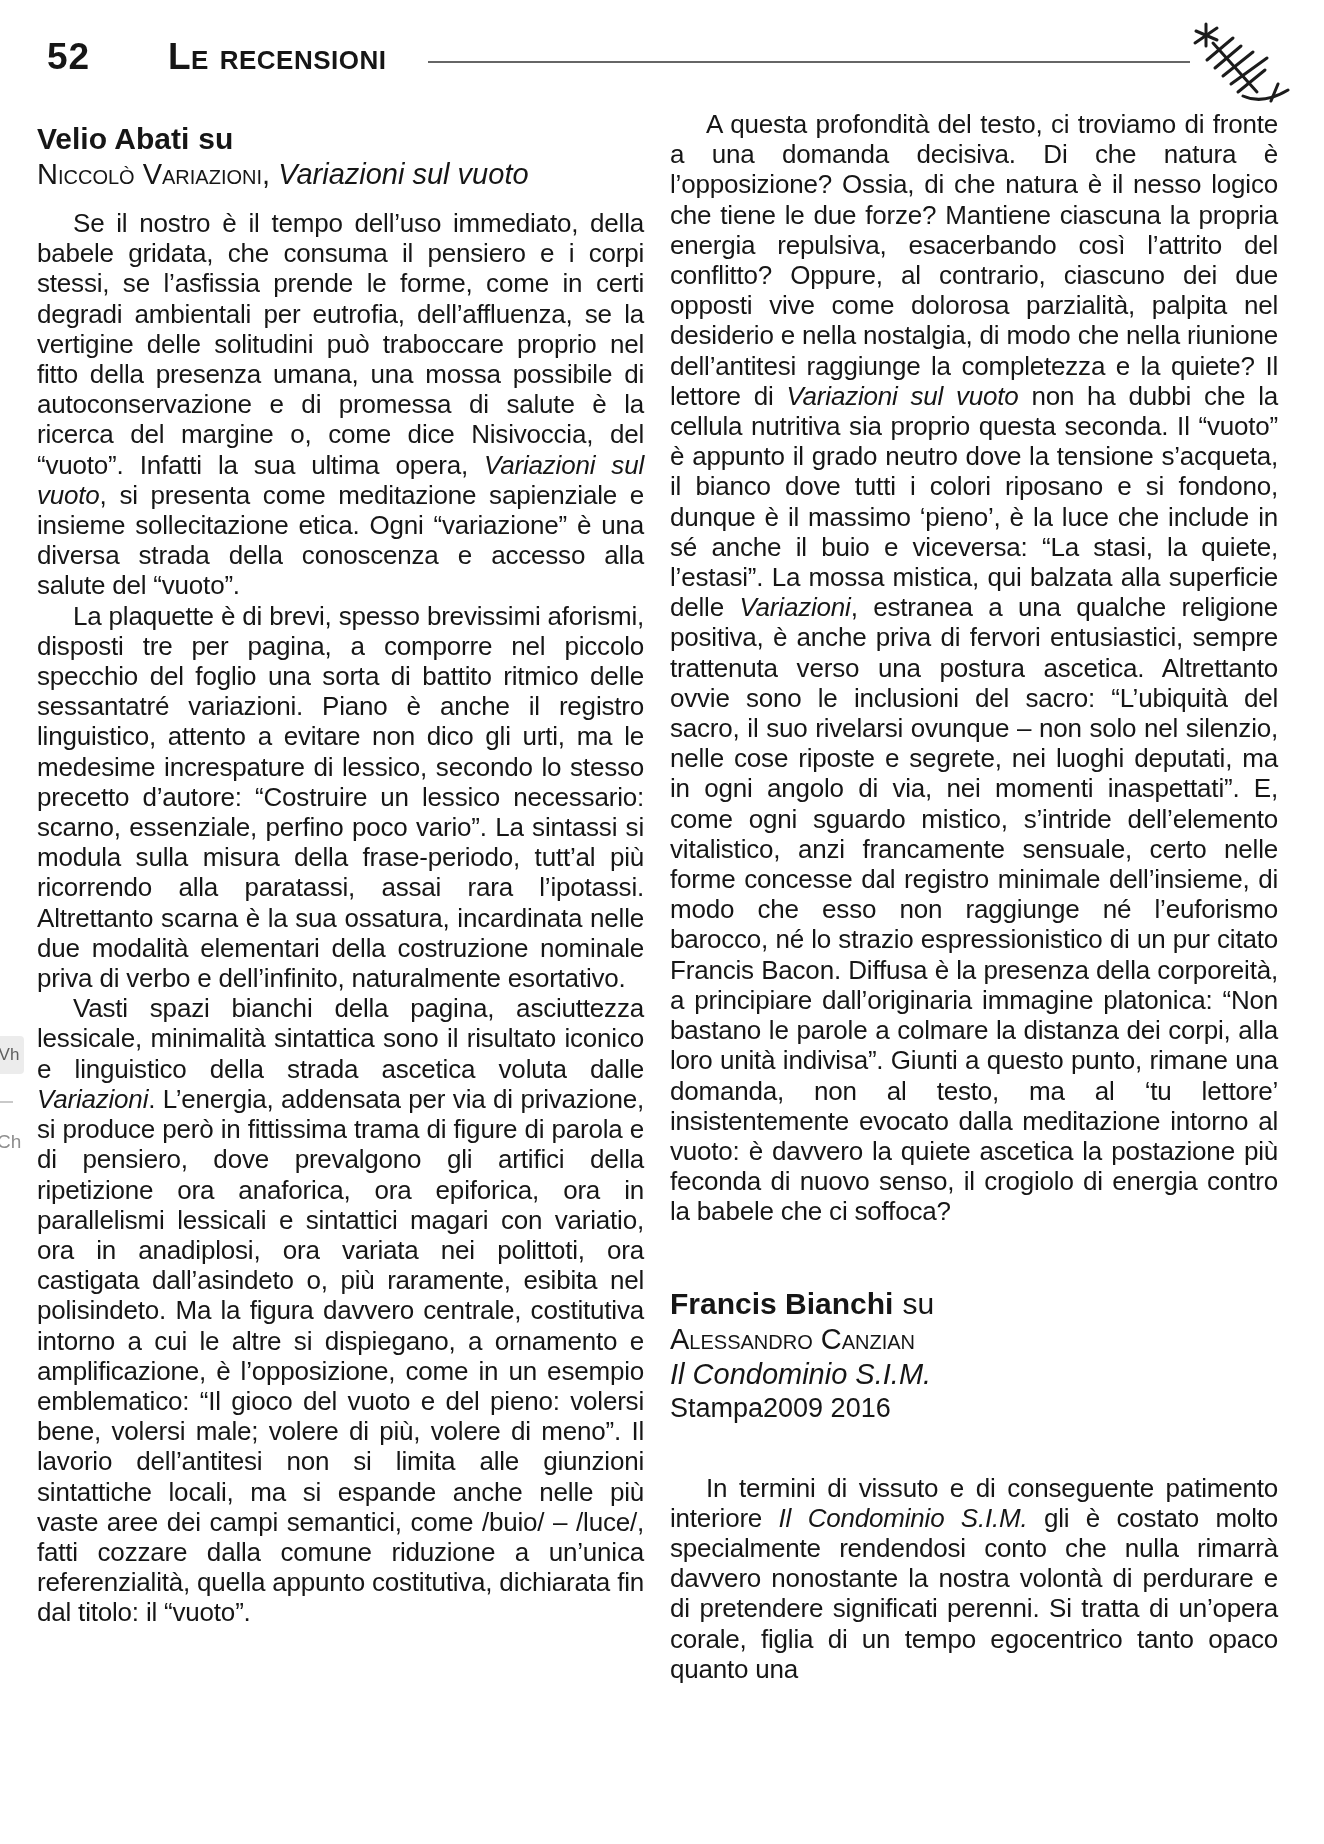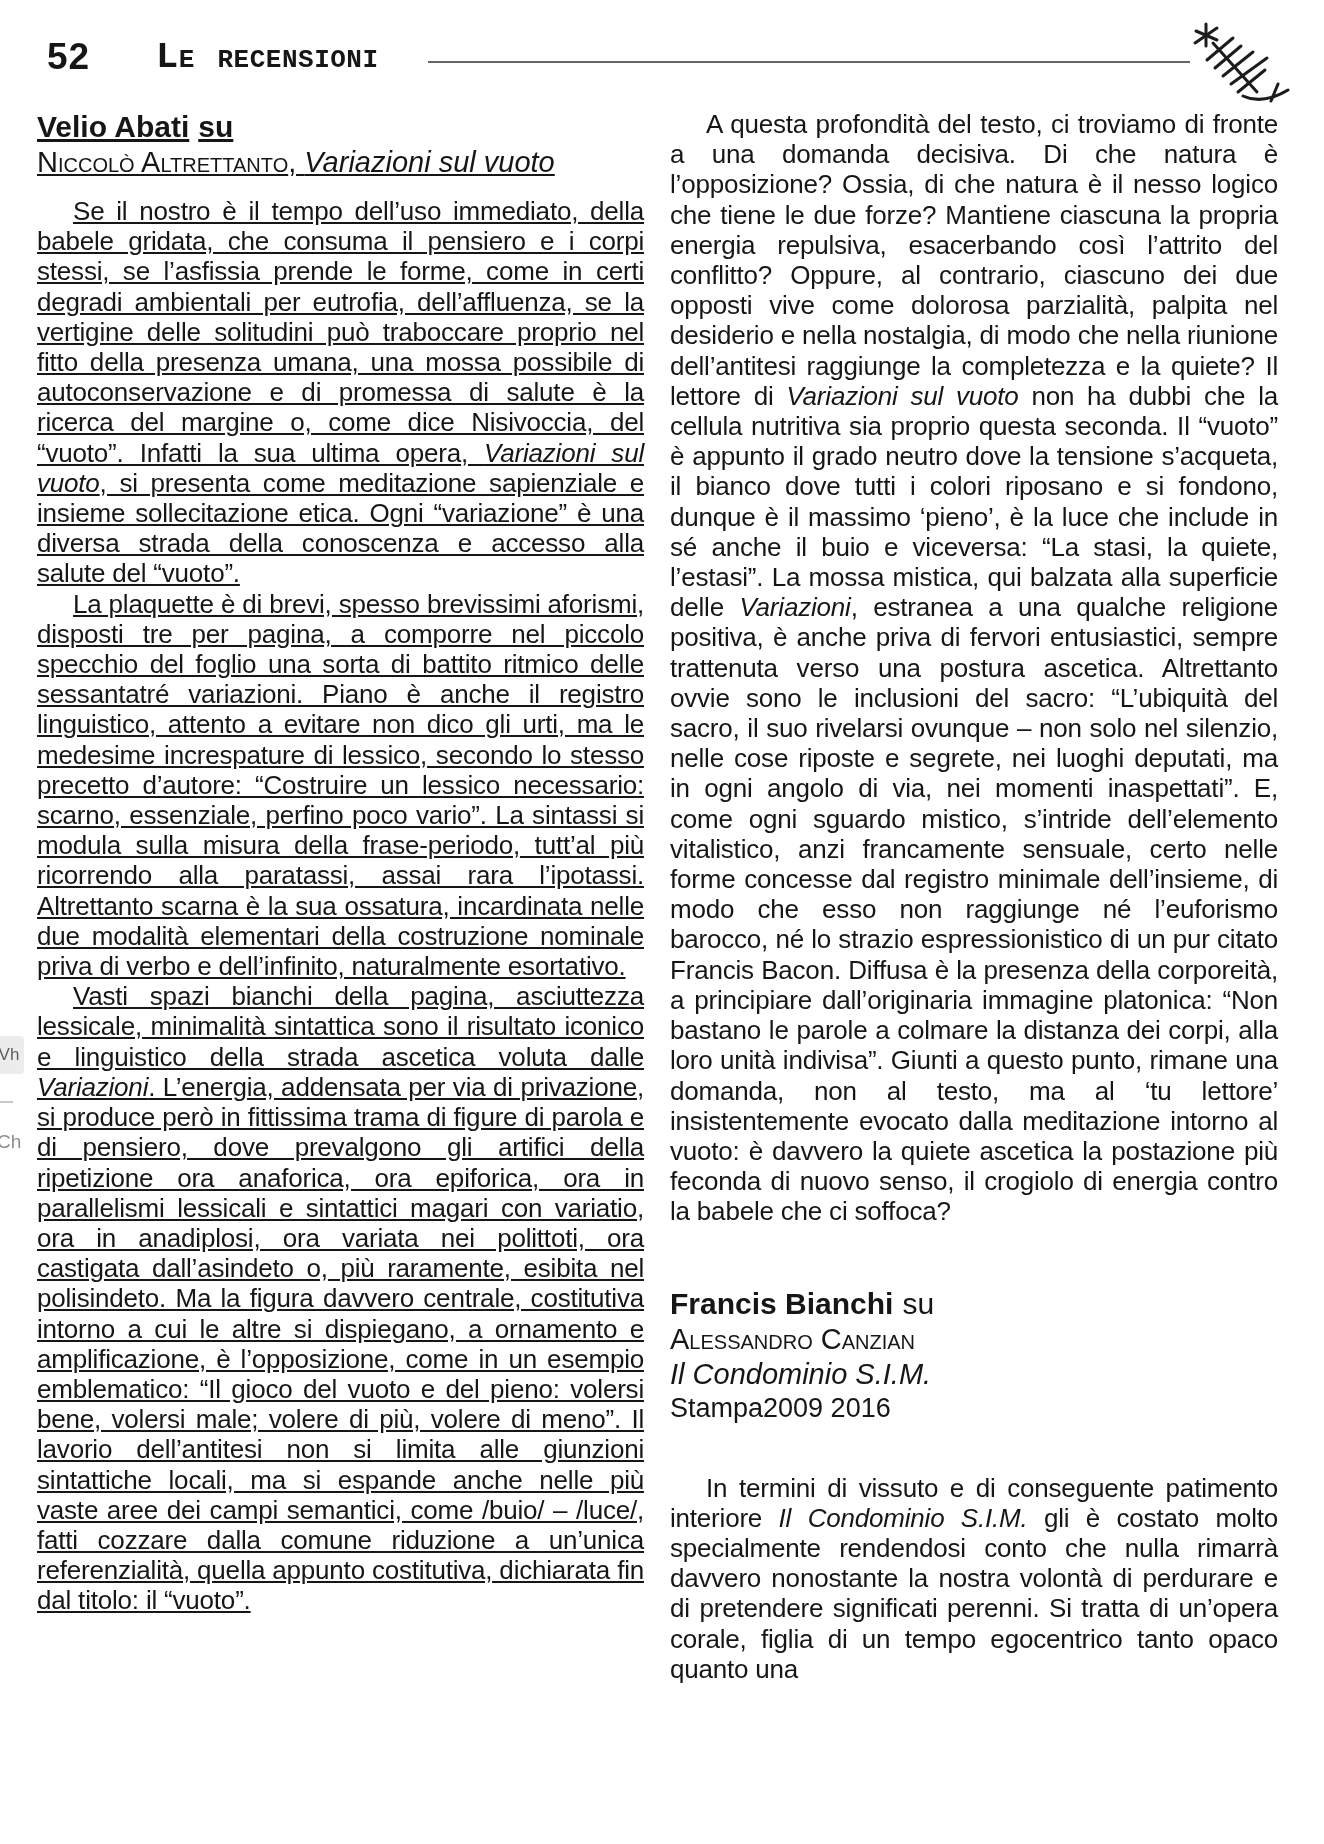--- a/index.html
+++ b/index.html
@@ -12,35 +12,35 @@
     overflow:hidden;
   }
   .page{position:absolute;inset:0;}
 
   
   .hdr-num{
     position:absolute;left:47px;top:36px;
     font-size:37px;font-weight:bold;letter-spacing:1px;
   }
   .hdr-title{
-    position:absolute;left:156px;top:36px;
+    position:absolute;left:168px;top:36px;
     font-size:37px;font-weight:bold;
-    font-variant:small-caps;letter-spacing:0.5px;font-family:Liberation Mono, monospace;
+    font-variant:small-caps;letter-spacing:0.5px;
   }
   .hdr-rule{
     position:absolute;left:428px;top:61px;
     width:762px;height:2px;background:#666666;
   }
   .ornament{
     position:absolute;left:1183px;top:12px;width:112px;height:100px;
   }
 
   
   .col{position:absolute;}
-  .col-left{left:37px;top:108px;width:607px;text-decoration:underline;}
+  .col-left{left:37px;top:120px;width:607px;}
   .col-right{left:670px;top:109px;width:608px;}
 
   
   .rh-author{font-size:30px;line-height:37px;}
   .rh-author .b{font-weight:bold;}
   .rh-author .su{margin-left:9px;}
   .rh-book{font-size:29px;line-height:35px;}
   .sc{font-variant:small-caps;}
   .rh-book i{font-style:italic;}
   .rh-imprint{font-size:27px;line-height:33px;}
@@ -95,21 +95,21 @@
       <path d="M95,72 L88,89"></path>
     </g>
   </svg>
 
   <div class="col col-left">
     <div>
       <div class="rh-author">
         <span class="b">Velio Abati</span><span class="b su">su</span>
       </div>
       <div class="rh-book">
-        <span class="sc">Niccolò Altrettanto</span><span>, </span><i>Variazioni sul vuoto</i>
+        <span class="sc">Niccolò Variazioni</span><span>, </span><i>Variazioni sul vuoto</i>
       </div>
     </div>
     <div class="body">
         <p><span>Se il nostro è il tempo dell’uso immediato, della babele gridata, che consuma il pensiero e i corpi stessi, se l’asfissia prende le forme, come in certi degradi ambientali per eutrofia, dell’affluenza, se la vertigine delle solitudini può traboccare proprio nel fitto della presenza umana, una mossa possibile di autoconservazione e di promessa di salute è la ricerca del margine o, come dice Nisivoccia, del “vuoto”. Infatti la sua ultima opera, </span><i>Variazioni sul vuoto</i><span>, si presenta come meditazione sapienziale e insieme sollecitazione etica. Ogni “variazione” è una diversa strada della conoscenza e accesso alla salute del “vuoto”.</span></p>
         <p><span>La plaquette è di brevi, spesso brevissimi aforismi, disposti tre per pagina, a comporre nel piccolo specchio del foglio una sorta di battito ritmico delle sessantatré variazioni. Piano è anche il registro linguistico, attento a evitare non dico gli urti, ma le medesime increspature di lessico, secondo lo stesso precetto d’autore: “Costruire un lessico necessario: scarno, essenziale, perfino poco vario”. La sintassi si modula sulla misura della frase-periodo, tutt’al più ricorrendo alla paratassi, assai rara l’ipotassi. Altrettanto scarna è la sua ossatura, incardinata nelle due modalità elementari della costruzione nominale priva di verbo e dell’infinito, naturalmente esortativo.</span></p>
         <p><span>Vasti spazi bianchi della pagina, asciuttezza lessicale, minimalità sintattica sono il risultato iconico e linguistico della strada ascetica voluta dalle </span><i>Variazioni</i><span>. L’energia, addensata per via di privazione, si produce però in fittissima trama di figure di parola e di pensiero, dove prevalgono gli artifici della ripetizione ora anaforica, ora epiforica, ora in parallelismi lessicali e sintattici magari con variatio, ora in anadiplosi, ora variata nei polittoti, ora castigata dall’asindeto o, più raramente, esibita nel polisindeto. Ma la figura davvero centrale, costitutiva intorno a cui le altre si dispiegano, a ornamento e amplificazione, è l’opposizione, come in un esempio emblematico: “Il gioco del vuoto e del pieno: volersi bene, volersi male; volere di più, volere di meno”. Il lavorio dell’antitesi non si limita alle giunzioni sintattiche locali, ma si espande anche nelle più vaste aree dei campi semantici, come /buio/ – /luce/, fatti cozzare dalla comune riduzione a un’unica referenzialità, quella appunto costitutiva, dichiarata fin dal titolo: il “vuoto”.</span></p>
       </div>
   </div>
 
   <div class="col col-right">

